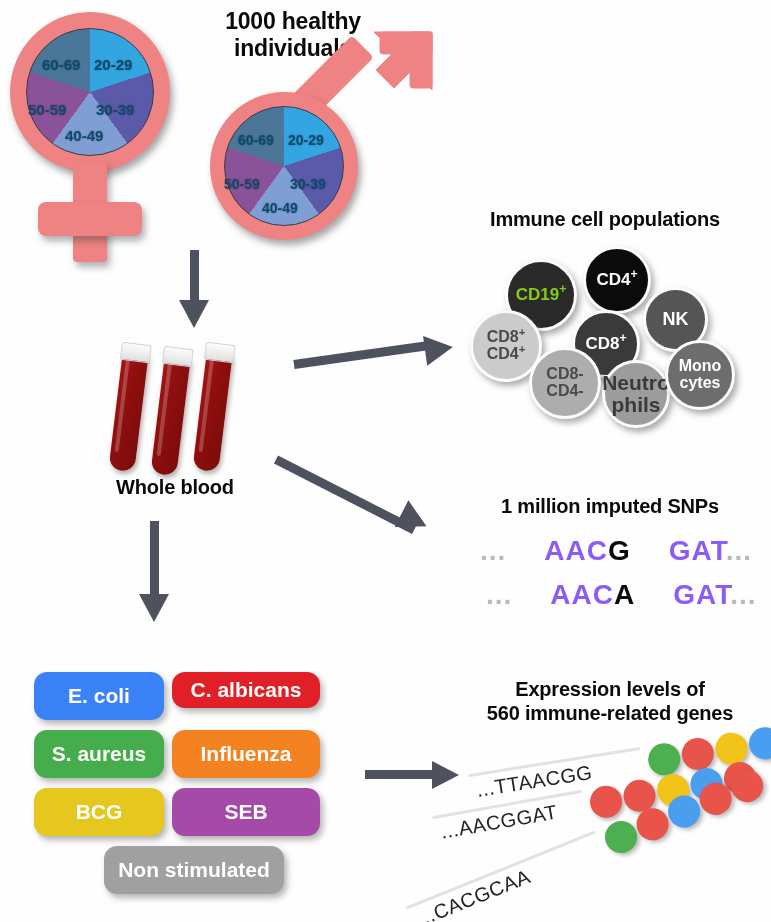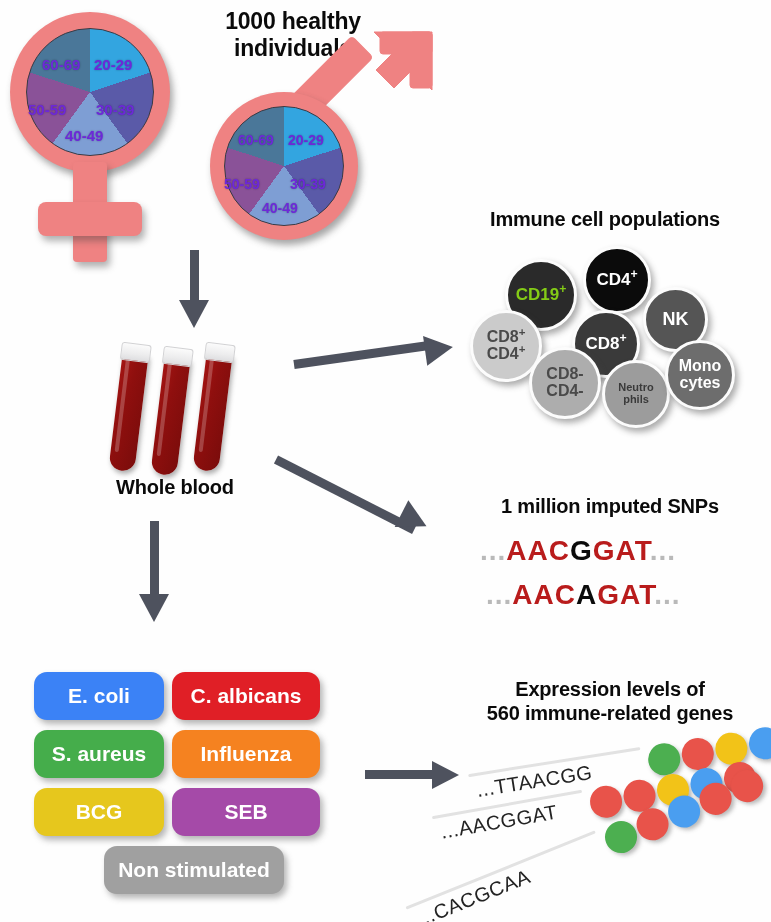--- a/index.html
+++ b/index.html
@@ -15,21 +15,21 @@
   .gsym{position:absolute;}
   .ring{position:absolute;border-radius:50%;background:#ef8282;
         box-shadow:3px 5px 7px rgba(60,60,60,.45);}
   .pie-wrap{position:absolute;border-radius:50%;overflow:hidden;
             border:1px solid #3a3a44;box-sizing:border-box;background:#4e8fbe;}
   .slice{position:absolute;left:50%;top:50%;transform-origin:0 0;}
   .fstem{position:absolute;background:#ef8282;box-shadow:3px 5px 7px rgba(60,60,60,.40);}
   .fstem.v{border-radius:4px;}
   .fstem.h{border-radius:8px;}
   .marrow{position:absolute;}
-  .pielabel{position:absolute;color:#6d28d9;font-weight:bold;white-space:nowrap;
+  .pielabel{position:absolute;color:#0c4a6e;font-weight:bold;white-space:nowrap;
             text-shadow:0 0 2px rgba(0,0,0,.35);}
 
   
   .arrow-shaft{position:absolute;background:#4e525e;}
   .arrow-head{position:absolute;width:0;height:0;}
 
   
   .tube{position:absolute;transform-origin:50% 0;}
   .tube-body{position:absolute;left:0;top:10px;width:26px;height:118px;
              border-radius:3px 3px 13px 13px;background:linear-gradient(100deg,#a51513 0%,#8f0f0e 38%,#7a0c0b 100%);
@@ -43,21 +43,21 @@
   
   .cell{position:absolute;border-radius:50%;border:3px solid #fcfcfc;box-sizing:border-box;
         display:flex;align-items:center;justify-content:center;text-align:center;
         font-weight:bold;line-height:1.05;box-shadow:3px 4px 6px rgba(70,70,70,.45);}
   .cell span{display:block;}
   .sup{font-size:.72em;vertical-align:super;line-height:0;}
 
   
   .snp-row{position:absolute;white-space:nowrap;font-weight:bold;letter-spacing:1px;}
   .snp-row .dim{color:#b9b9b9;}
-  .snp-row .mid{color:#b91c1c;}
+  .snp-row .mid{color:#8b5cf6;margin-left:38px;}
   .snp-row .hot{color:#0b0b0b;}
 
   
   .stimbox{position:absolute;border-radius:13px;display:flex;align-items:center;
            justify-content:center;color:#fff;font-weight:bold;
            box-shadow:3px 4px 6px rgba(70,70,70,.40);}
 
   
   .strand{position:absolute;transform-origin:0 50%;}
   .strand-line{position:absolute;left:0;top:50%;height:3px;background:#e2e2e2;border-radius:2px;}
@@ -178,21 +178,21 @@
       <div class="cell" style="left: 572px; top: 310px; width: 68px; height: 68px; background: rgb(58, 58, 58); color: rgb(255, 255, 255); font-size: 17px; flex-direction: column;">
         <span>CD8<sup class="sup">+</sup></span>
       </div>
       <div class="cell" style="left: 643px; top: 287px; width: 65px; height: 65px; background: rgb(85, 85, 85); color: rgb(255, 255, 255); font-size: 18px; flex-direction: column;">
         <span>NK</span>
       </div>
       <div class="cell" style="left: 529px; top: 347px; width: 72px; height: 72px; background: rgb(173, 173, 173); color: rgb(74, 74, 74); font-size: 16px; flex-direction: column;">
         <span>CD8-</span>
         <span>CD4-</span>
       </div>
-      <div class="cell" style="left: 602px; top: 360px; width: 68px; height: 68px; background: rgb(156, 156, 156); color: rgb(58, 58, 58); font-size: 11px; flex-direction: column;">
+      <div class="cell" style="left: 602px; top: 360px; width: 68px; height: 68px; background: rgb(156, 156, 156); color: rgb(58, 58, 58); font-size: 21px; flex-direction: column;">
         <span>Neutro</span>
         <span>phils</span>
       </div>
       <div class="cell" style="left: 665px; top: 340px; width: 70px; height: 70px; background: rgb(109, 109, 109); color: rgb(255, 255, 255); font-size: 16px; flex-direction: column;">
         <span>Mono</span>
         <span>cytes</span>
       </div>
     </div>
 
   <div class="abs title" style="left:450px;top:495px;width:320px;font-size:20px;">1 million imputed SNPs</div>
@@ -202,21 +202,21 @@
     </div>
     <div class="snp-row" style="left:6px;top:44px;font-size:28px;">
       <span class="dim">...</span><span class="mid">AAC</span><span class="hot">A</span><span class="mid">GAT</span><span class="dim">...</span>
     </div>
   </div>
 
   <div class="abs" style="left:0;top:0;width:400px;height:922px;" id="stimHost">
       <div class="stimbox" style="left: 34px; top: 672px; width: 130px; height: 48px; background: #3b82f6; font-size: 21px;">
         <span>E. coli</span>
       </div>
-      <div class="stimbox" style="left: 172px; top: 672px; width: 148px; height: 48px; background: rgb(224, 31, 38); font-size: 21px;">
+      <div class="stimbox" style="left: 172px; top: 672px; width: 148px; height: 36px; background: rgb(224, 31, 38); font-size: 21px;">
         <span>C. albicans</span>
       </div>
       <div class="stimbox" style="left: 34px; top: 730px; width: 130px; height: 48px; background: rgb(69, 173, 75); font-size: 21px;">
         <span>S. aureus</span>
       </div>
       <div class="stimbox" style="left: 172px; top: 730px; width: 148px; height: 48px; background: rgb(245, 130, 32); font-size: 21px;">
         <span>Influenza</span>
       </div>
       <div class="stimbox" style="left: 34px; top: 788px; width: 130px; height: 48px; background: rgb(230, 199, 29); font-size: 21px;">
         <span>BCG</span>

